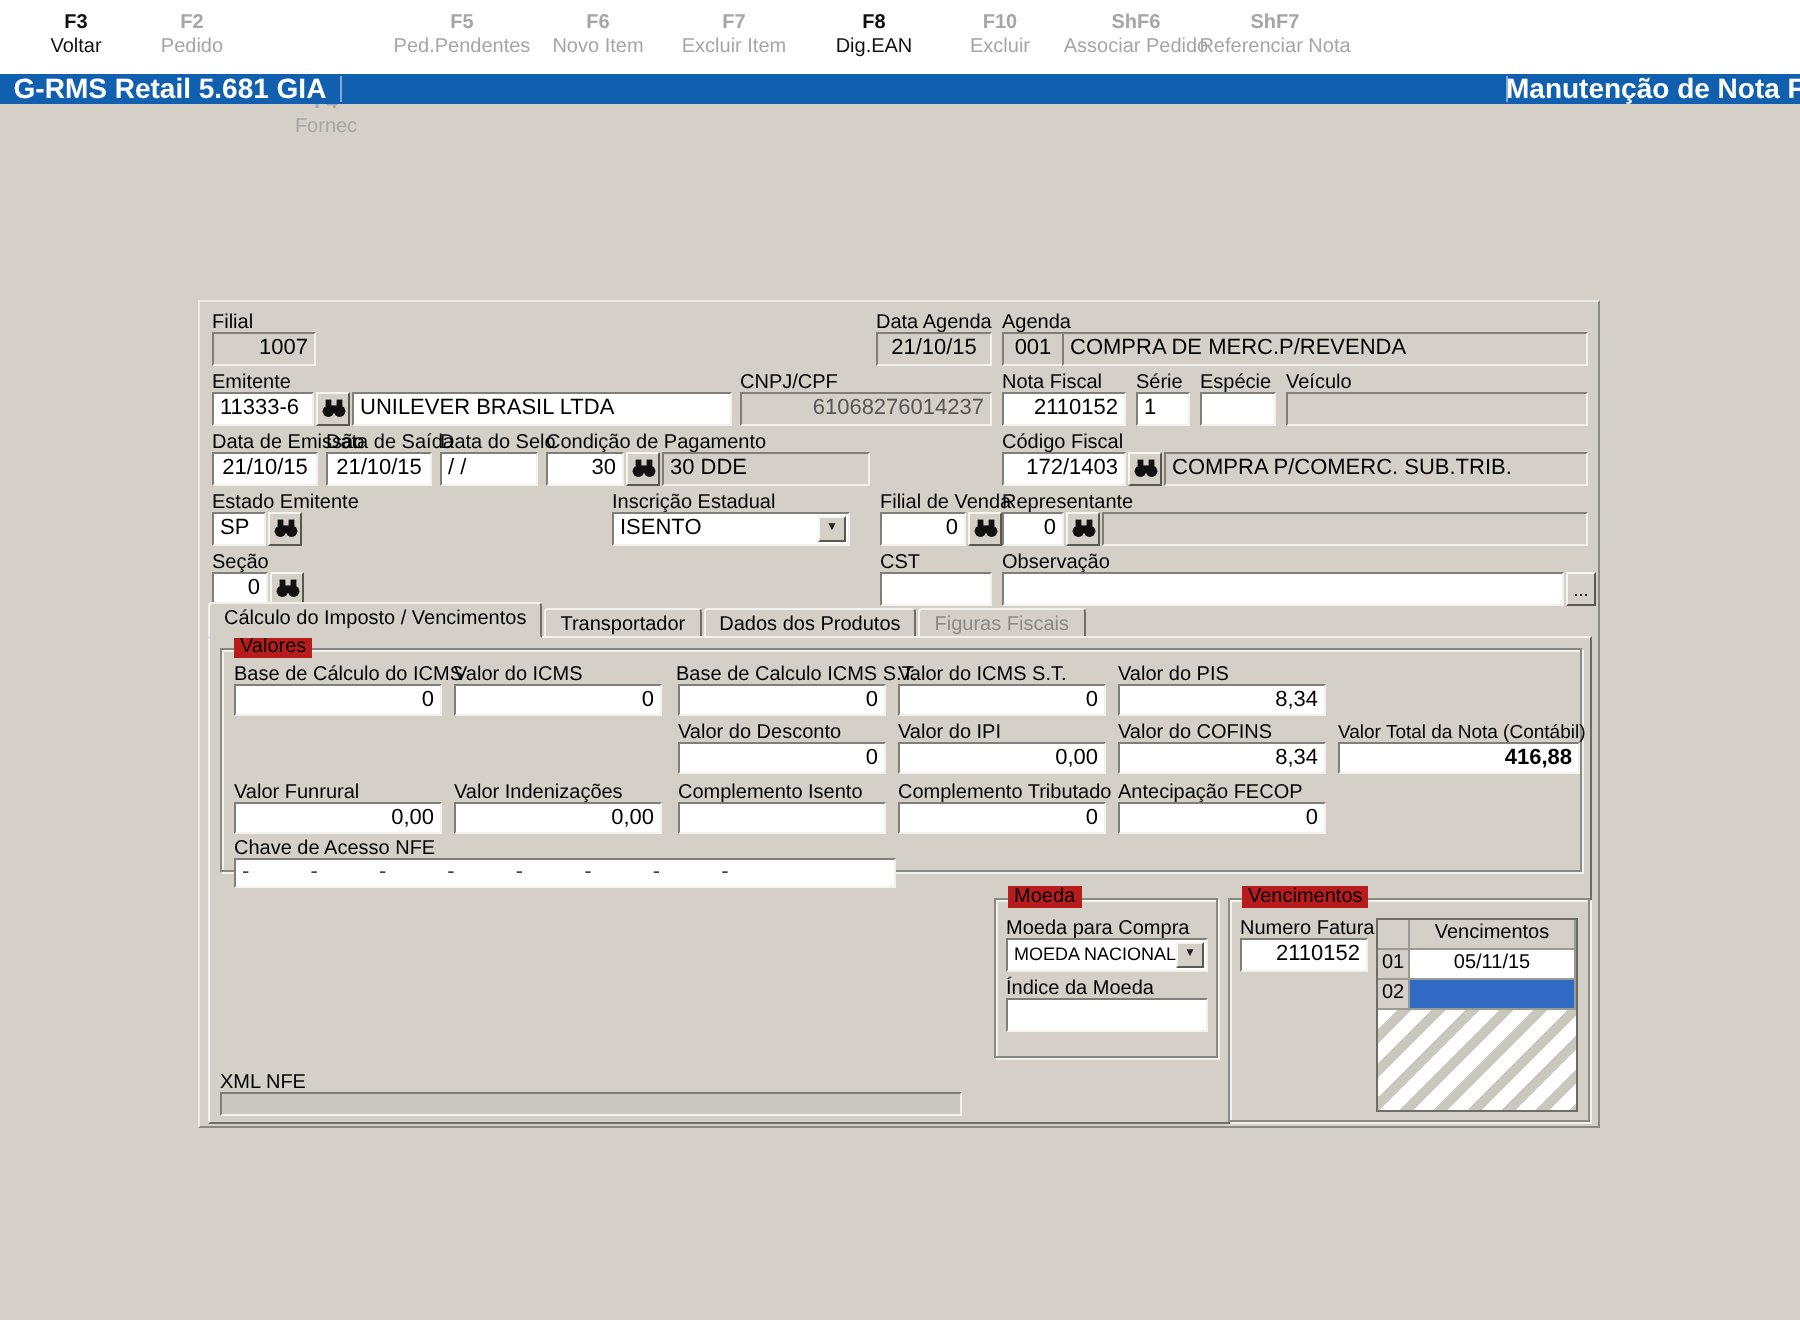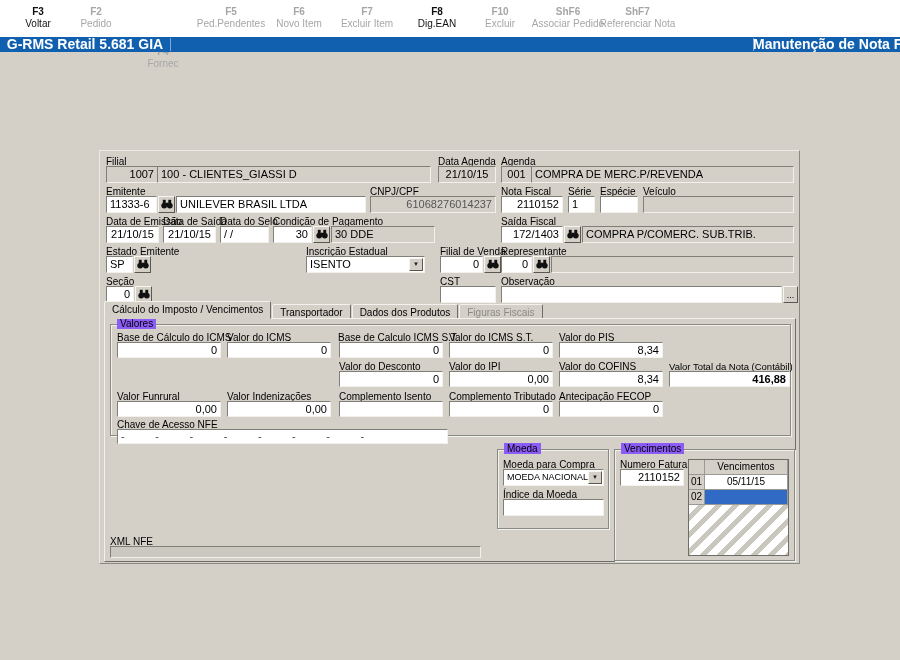--- a/index.html
+++ b/index.html
@@ -30,21 +30,21 @@
   .btn3d { position:absolute; background:#d4d0c8; border:1px solid; border-color:#f6f5f0 #58584f #58584f #f6f5f0; display:flex; align-items:center; justify-content:center; font-size:9px; cursor:pointer; }
   .combo-arrow { position:absolute; right:1px; top:1px; width:14px; height:13px; background:#d4d0c8; border:1px solid; border-color:#f6f5f0 #58584f #58584f #f6f5f0; display:flex; align-items:center; justify-content:center; font-size:6px; color:#202020; }
 
   .tabstrip { position:absolute; left:104px; top:301px; height:18px; display:flex; align-items:flex-end; }
   .tab { font-size:10px; padding:2px 7px 1px; background:#d4d0c8; border:1px solid; border-color:#f2f1ec #6e6e66 transparent #f2f1ec; border-radius:2px 2px 0 0; margin-right:1px; height:15px; white-space:nowrap; cursor:pointer; }
   .tab.active { height:18px; position:relative; z-index:3;margin-top:32px; }
   .tab.disabled { color:#8a8a84; }
   .tabpanel { position:absolute; left:104px; top:318px; width:692px; height:244px; background:#d4d0c8; border:1px solid; border-color:#f2f1ec #6e6e66 #6e6e66 #f2f1ec; }
 
   .group { position:absolute; border:1px solid #8a8a84; box-shadow:1px 1px 0 #f2f1ec, inset 1px 1px 0 #f2f1ec; }
-  .group > .legend { position:absolute; top:-7px; left:6px; background:#8b5cf6; padding:0 3px; font-size:10px; }
+  .group > .legend { position:absolute; top:-7px; left:6px; background:#b91c1c; padding:0 3px; font-size:10px; }
 
   .vtable { position:absolute; border:1px solid #6e6e66; background:#fff; }
   .vrow { display:flex; height:15px; }
   .vcell { font-size:10px; line-height:14px; text-align:center; border-right:1px solid #9a9a94; border-bottom:1px solid #9a9a94; overflow:hidden; white-space:nowrap; }
   .vnum { width:16px; background:#d4d0c8; flex:none; }
   .vdate { flex:1; background:#fff; }
   .vhead { background:#d4d0c8; }
   .selrow { background:#316ac5 !important; color:#fff; }
   .hatch { position:absolute; background:repeating-linear-gradient(135deg, #ffffff 0 7px, #cac7bf 7px 12px); }
 </style>
@@ -70,21 +70,20 @@
     <div class="seg" style="left:0;width:170px;">G-RMS Retail 5.681 GIA</div>
     <div class="tb-sep" style="left:170px;"></div>
     <div class="tb-sep" style="left:753px;"></div>
     <div class="seg" style="left:753px;width:147px;">Manutenção de Nota Fiscal</div>
   </div>
 
   <div class="panel"></div>
 
   <div class="lbl" style="left:106px;top:156px;">Filial</div>
   <div class="fld gray rt" style="left:106px;top:166px;width:52px;">1007</div>
-  <div class="fld gray" style="left:157px;top:166px;width:274px;">100 - CLIENTES_GIASSI D</div>
   <div class="lbl" style="left:438px;top:156px;">Data Agenda</div>
   <div class="fld gray ctr" style="left:438px;top:166px;width:58px;">21/10/15</div>
   <div class="lbl" style="left:501px;top:156px;">Agenda</div>
   <div class="fld gray ctr" style="left:501px;top:166px;width:31px;">001</div>
   <div class="fld gray" style="left:531px;top:166px;width:263px;">COMPRA DE MERC.P/REVENDA</div>
 
   <div class="lbl" style="left:106px;top:186px;">Emitente</div>
   <div class="fld" style="left:106px;top:196px;width:51px;">11333-6</div>
   <div class="btn3d" style="left:158px;top:196px;width:17px;height:17px;">
     <span><svg width="12" height="10" viewBox="0 0 12 10">
@@ -118,21 +117,21 @@
   <div class="btn3d" style="left:313px;top:226px;width:17px;height:17px;">
     <span><svg width="12" height="10" viewBox="0 0 12 10">
           <rect x="1.8" y="0.8" width="2.9" height="3.2" fill="#111"></rect>
           <rect x="7.3" y="0.8" width="2.9" height="3.2" fill="#111"></rect>
           <rect x="4.5" y="3.7" width="3" height="2.4" fill="#111"></rect>
           <circle cx="3.2" cy="6.6" r="2.9" fill="#111"></circle>
           <circle cx="8.8" cy="6.6" r="2.9" fill="#111"></circle>
         </svg></span>
   </div>
   <div class="fld gray" style="left:331px;top:226px;width:104px;">30 DDE</div>
-  <div class="lbl" style="left:501px;top:216px;">Saída Fiscal</div>
+  <div class="lbl" style="left:501px;top:216px;">Código Fiscal</div>
   <div class="fld rt" style="left:501px;top:226px;width:62px;">172/1403</div>
   <div class="btn3d" style="left:564px;top:226px;width:17px;height:17px;">
     <span><svg width="12" height="10" viewBox="0 0 12 10">
           <rect x="1.8" y="0.8" width="2.9" height="3.2" fill="#111"></rect>
           <rect x="7.3" y="0.8" width="2.9" height="3.2" fill="#111"></rect>
           <rect x="4.5" y="3.7" width="3" height="2.4" fill="#111"></rect>
           <circle cx="3.2" cy="6.6" r="2.9" fill="#111"></circle>
           <circle cx="8.8" cy="6.6" r="2.9" fill="#111"></circle>
         </svg></span>
   </div>

